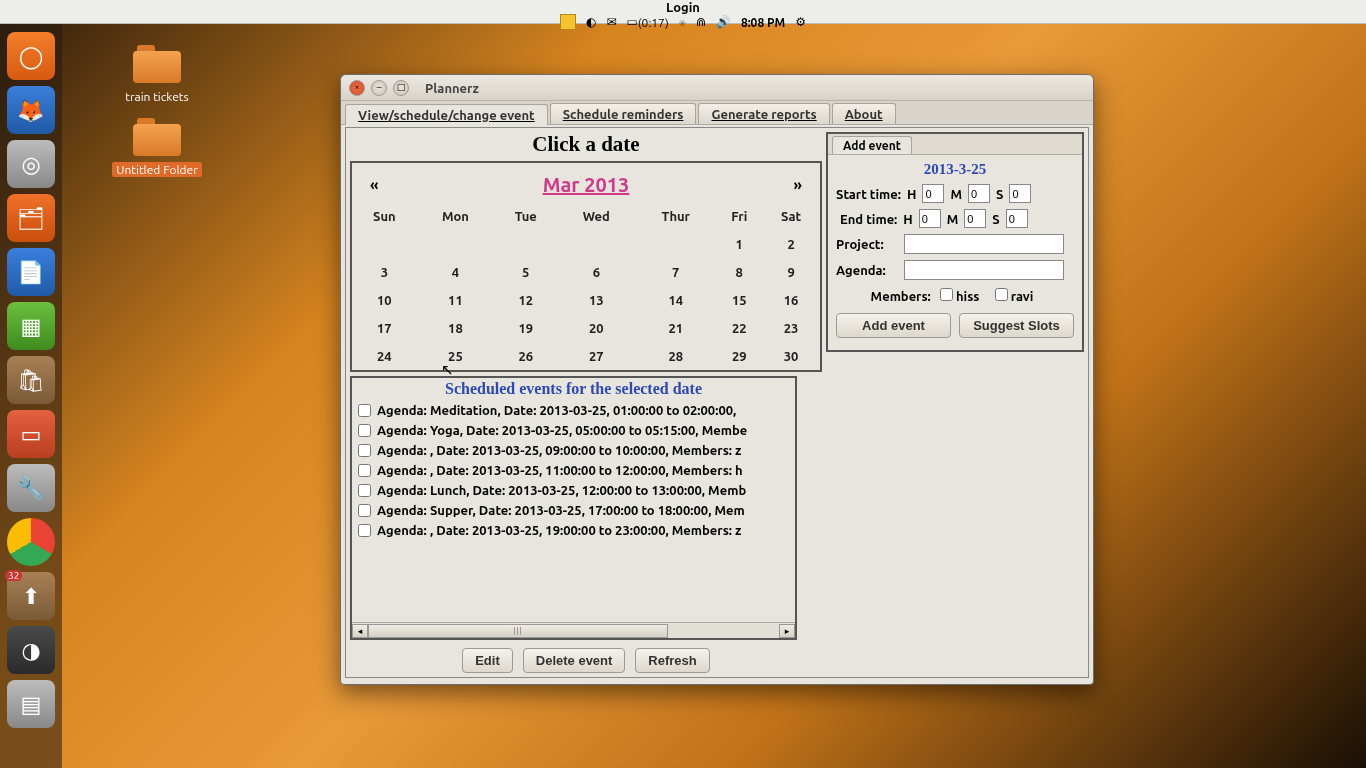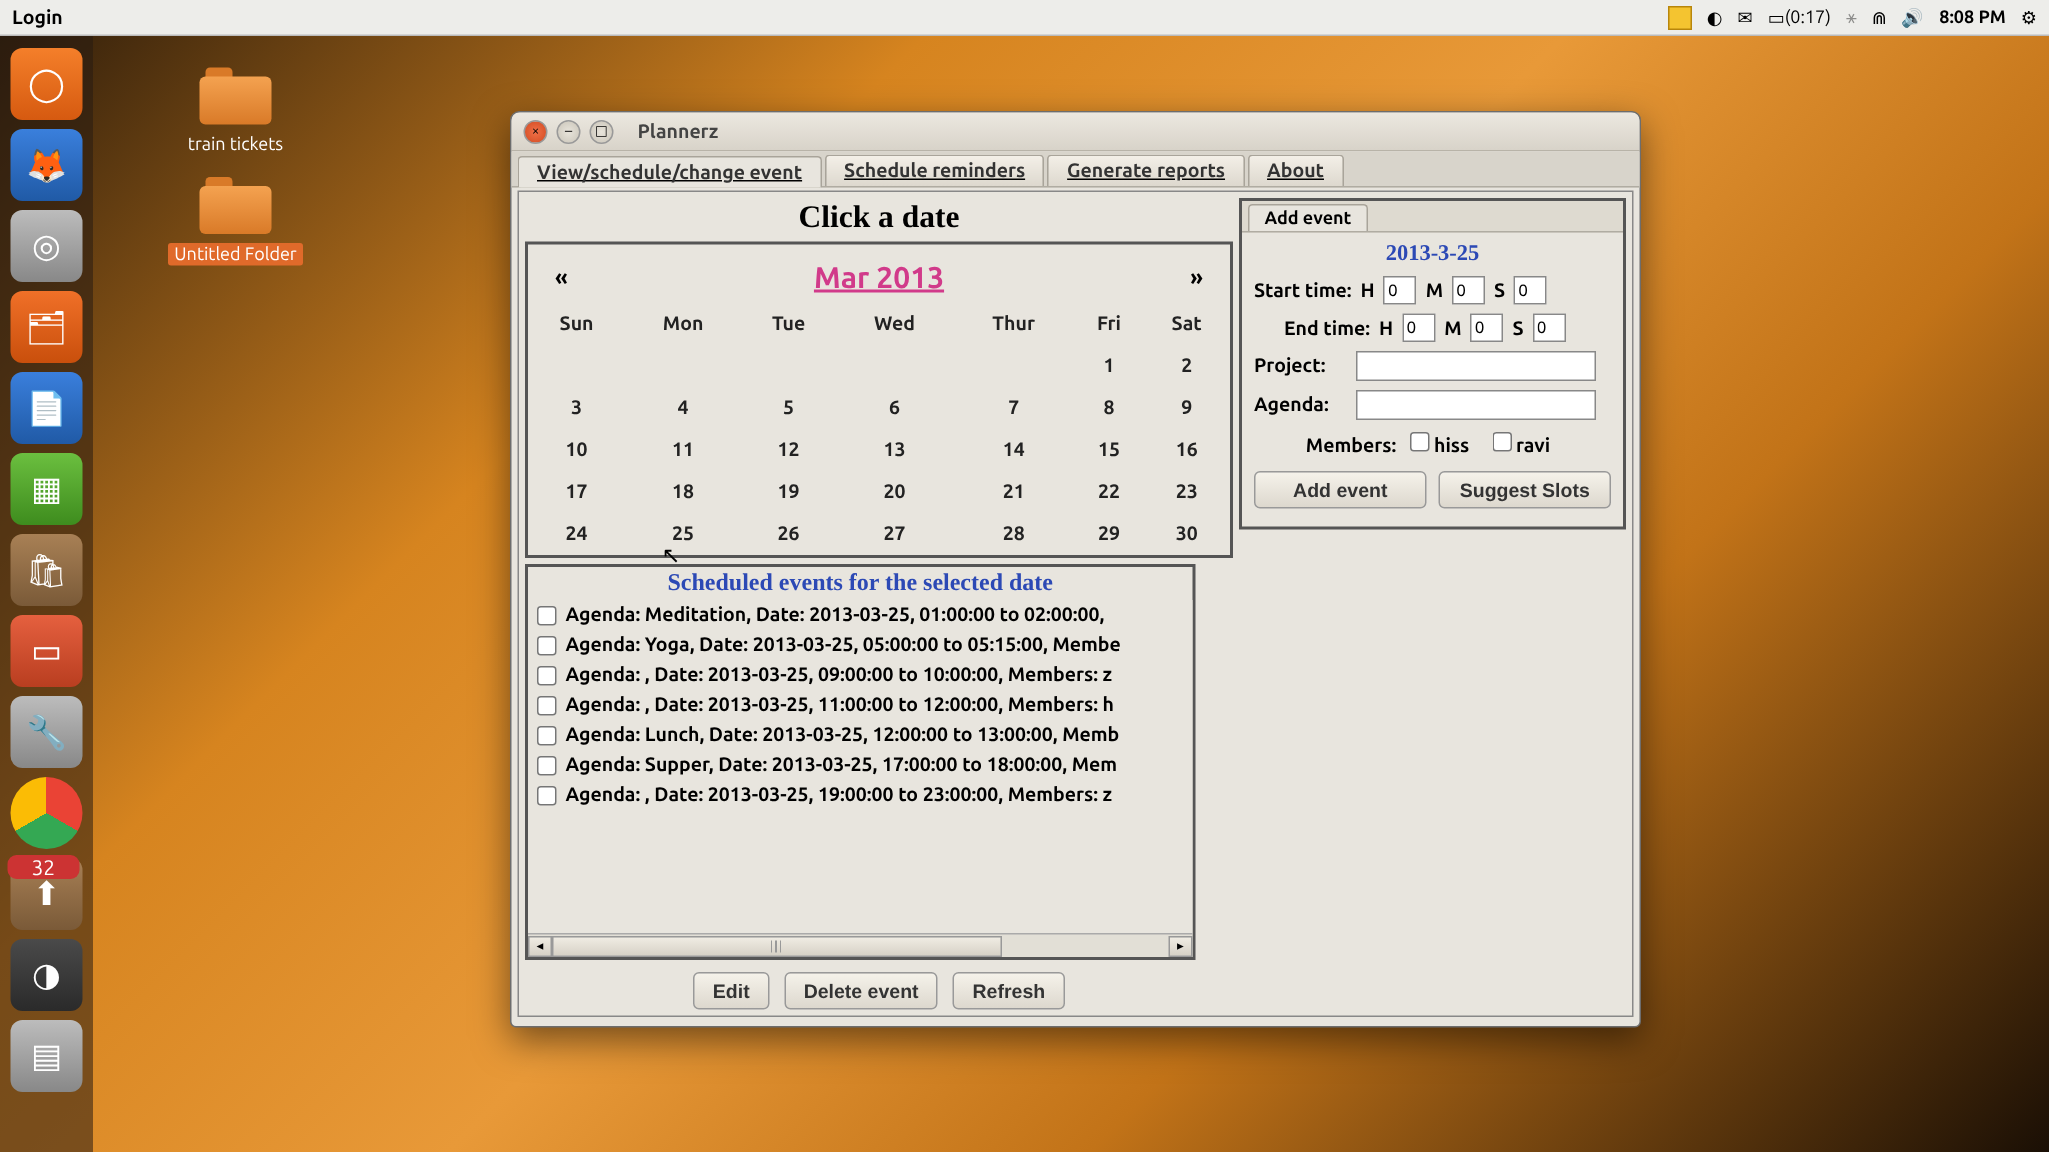--- a/index.html
+++ b/index.html
@@ -9,20 +9,21 @@
   font-size: 13px;
   overflow: hidden;
   background: linear-gradient(135deg, #2a1a0a 0%, #d6841f 30%, #e89938 50%, #c27318 70%, #1a0f05 100%);
   position: relative;
 }
 
 .top-panel {
   height: 24px; background: #ededea;
   display: flex; align-items: center; padding: 0 8px;
   border-bottom: 1px solid #bbb;
+  flex-direction: column;
 }
 .top-panel .title { font-weight: bold; }
 .top-panel .spacer { flex: 1; }
 .top-panel .tray { display: flex; align-items: center; gap: 10px; font-size: 12px; }
 .top-panel .tray span { display: inline-flex; align-items: center; }
 .icon-tri { width:16px;height:16px;background:#f4c430;border:1px solid #b8860b; }
 
 .launcher {
   position: absolute; left: 0; top: 24px; width: 62px; height: 744px;
   background: rgba(40,28,18,0.55);
@@ -137,21 +138,21 @@
   <div class="app bg-orange">◯</div>
   <div class="app bg-blue">🦊</div>
   <div class="app bg-grey">◎</div>
   <div class="app bg-files">🗂</div>
   <div class="app bg-blue">📄</div>
   <div class="app bg-green">▦</div>
   <div class="app bg-brown">🛍</div>
   <div class="app bg-red">▭</div>
   <div class="app bg-grey">🔧</div>
   <div class="app bg-chrome" style="border-radius:50%"></div>
-  <div class="app bg-brown" style="position:relative">⬆<span style="position:absolute;top:-2px;left:-2px;background:#c33;color:#fff;font-size:14px;padding:0 16px;border-radius:6px">32</span></div>
+  <div class="app bg-brown" style="position:relative">⬆<span style="position:absolute;top:-2px;left:-2px;background:#c33;color:#fff;font-size:10px;padding:0 3px;border-radius:6px">32</span></div>
   <div class="app bg-dark">◑</div>
   <div class="app bg-grey">▤</div>
 </div>
 
 <div class="desktop-icon" style="left:112px;top:45px">
   <div class="folder">
       <div class="foldershape"></div>
     </div>
   <span class="label">train tickets</span>
 </div>
@@ -306,21 +307,21 @@
               <div class="form-row">
                 <span>Start time:</span>
                 <span>H</span>
                   <input type="text" value="0" style="">
                 <span>M</span>
                   <input type="text" value="0" style="">
                 <span>S</span>
                   <input type="text" value="0" style="">
               </div>
               <div class="form-row">
-                <span style="margin-left:20px">End time:</span>
+                <span style="margin-left:4px">End time:</span>
                 <span>H</span>
                   <input type="text" value="0" style="">
                 <span>M</span>
                   <input type="text" value="0" style="">
                 <span>S</span>
                   <input type="text" value="0" style="">
               </div>
               <div class="form-row wide">
                 <label class="fl">Project:</label>
                 <input type="text" style="">

